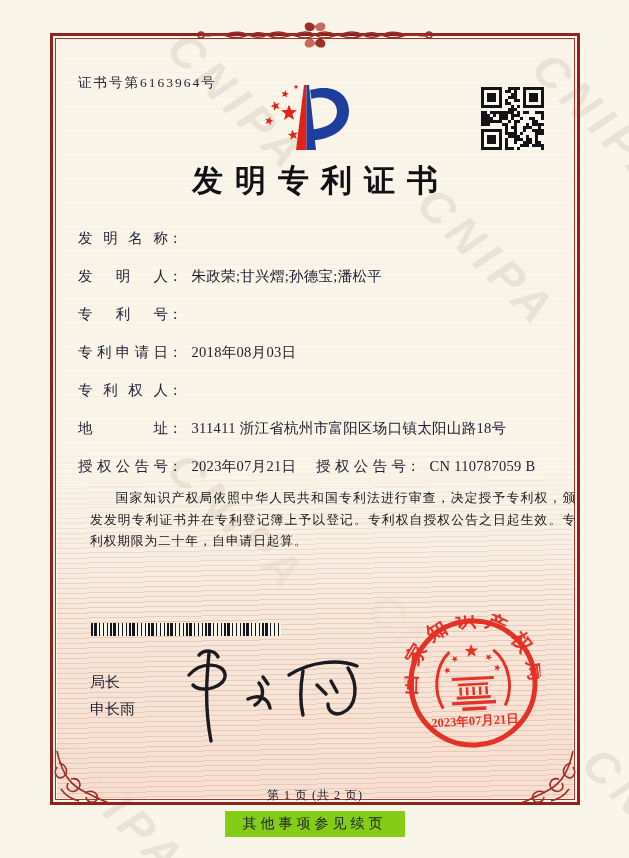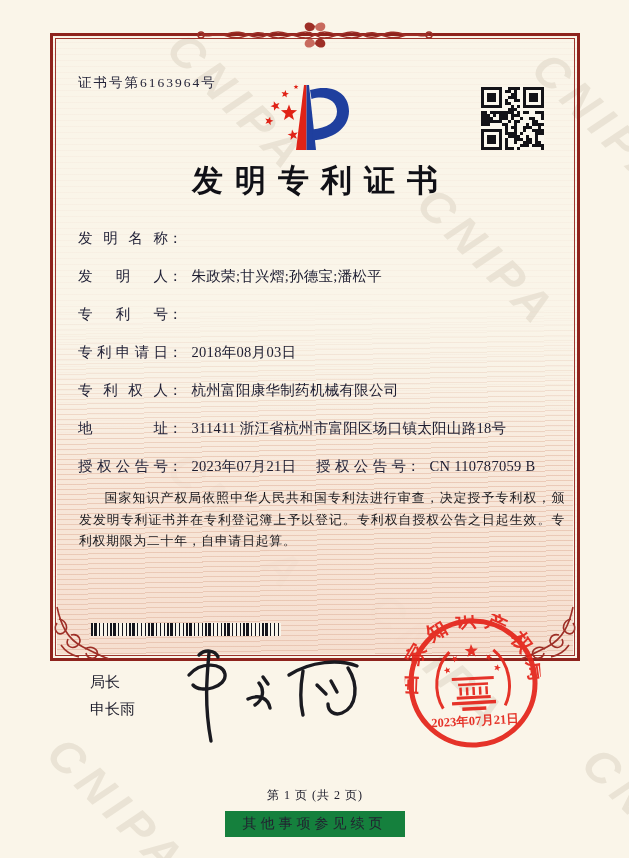--- a/index.html
+++ b/index.html
@@ -10,21 +10,21 @@
   }
   
   .wm {
     position:absolute; font-family:"Liberation Sans","DejaVu Sans",sans-serif;
     font-weight:bold; font-style:italic; font-size:46px; letter-spacing:7px;
     color:rgba(176,164,140,0.22); transform:rotate(45deg); white-space:nowrap;
     pointer-events:none;
   }
   
   .frame {
-    position:absolute; left:50px; top:33px; width:530px; height:628px;
+    position:absolute; left:50px; top:33px; width:530px; height:772px;
     border:3px solid #8e231d;
     background:repeating-linear-gradient(to bottom, rgba(238,216,202,0.18) 0 1px, rgba(0,0,0,0) 1px 6px);
   }
   .frame-inner {
     position:absolute; left:2px; top:2px; right:2px; bottom:2px;
     border:1px solid #9e342c; pointer-events:none;
   }
   
   .wave-overlay {
     position:absolute; left:4px; right:4px; bottom:4px; height:350px; z-index:1;
@@ -52,21 +52,21 @@
   .fields { position:absolute; left:25px; top:193px; right:18px; z-index:2; }
   .field-row { display:flex; align-items:baseline; height:38px; }
   .pair { display:flex; align-items:baseline; }
   .pair-1 { width:238px; }
   .field-label {
     display:inline-block; width:90px; text-align:justify; text-align-last:justify;
     font-size:14.5px; color:#222238; flex:none;
   }
   .colon { font-size:14.5px; color:#222238; margin-right:9px; flex:none; }
   .field-value { font-size:14.5px; color:#1c1c30; letter-spacing:0.3px; white-space:nowrap; }
-  .paragraphs { position:absolute; left:26px; top:452px; width:486px; z-index:2; }
+  .paragraphs { position:absolute; left:37px; top:452px; width:486px; z-index:2; }
   .paragraphs p {
     font-size:12.8px; line-height:21.5px; color:#17171c;
     text-indent:2em; text-align:justify; letter-spacing:0.8px;
   }
   .barcode {
     position:absolute; left:38px; top:587px; width:190px; height:13px; z-index:2;
     background:repeating-linear-gradient(90deg,
       #15151c 0 2px,  #f8f4ea 2px 3px,  #15151c 3px 6px,  #f8f4ea 6px 8px,
       #15151c 8px 9px, #f8f4ea 9px 12px, #15151c 12px 13px,#f8f4ea 13px 16px,
       #15151c 16px 17px,#f8f4ea 17px 19px);
@@ -74,21 +74,21 @@
   .director { position:absolute; left:37px; top:632px; z-index:2; }
   .director div { font-size:15px; color:#1d1d2c; line-height:27px; font-family:"Liberation Sans","DejaVu Sans",sans-serif; }
   .signature { position:absolute; left:118px; top:605px; z-index:3; }
   .seal { position:absolute; left:352px; top:579px; z-index:3; opacity:0.93; transform:rotate(-3deg); }
   .page-num {
     position:absolute; left:0; top:751px; width:100%; text-align:center; z-index:2;
     font-size:12px; color:#20202e; letter-spacing:1px;
   }
   .footer-note-wrap { position:absolute; left:0; top:811px; width:100%; text-align:center; }
   .footer-note {
-    display:inline-block; background:#15803d; padding:4px 18px;
+    display:inline-block; background:#84cc16; padding:4px 18px;
     font-size:14px; letter-spacing:4px; color:#222230;
   }
 </style>
 </head>
 <body>
 
 <div class="page">
 
   <div class="wm" style="left:150px; top:75px;">CNIPA</div>
   <div class="wm" style="left:515px; top:95px;">CNIPA</div>
@@ -323,21 +323,20 @@
           <span class="colon">：</span>
       </div>
       <div class="field-row">
         <span class="field-label">专利申请日</span>
           <span class="colon">：</span>
         <span class="field-value">2018年08月03日</span>
       </div>
       <div class="field-row">
         <span class="field-label">专利权人</span>
           <span class="colon">：</span>
-        <span class="field-value">杭州富阳康华制药机械有限公司</span>
       </div>
       <div class="field-row">
         <span class="field-label">地址</span>
           <span class="colon">：</span>
         <span class="field-value">311411 浙江省杭州市富阳区场口镇太阳山路18号</span>
       </div>
       <div class="field-row">
         <span class="pair pair-1">
           <span class="field-label">授权公告号</span>
             <span class="colon">：</span>

